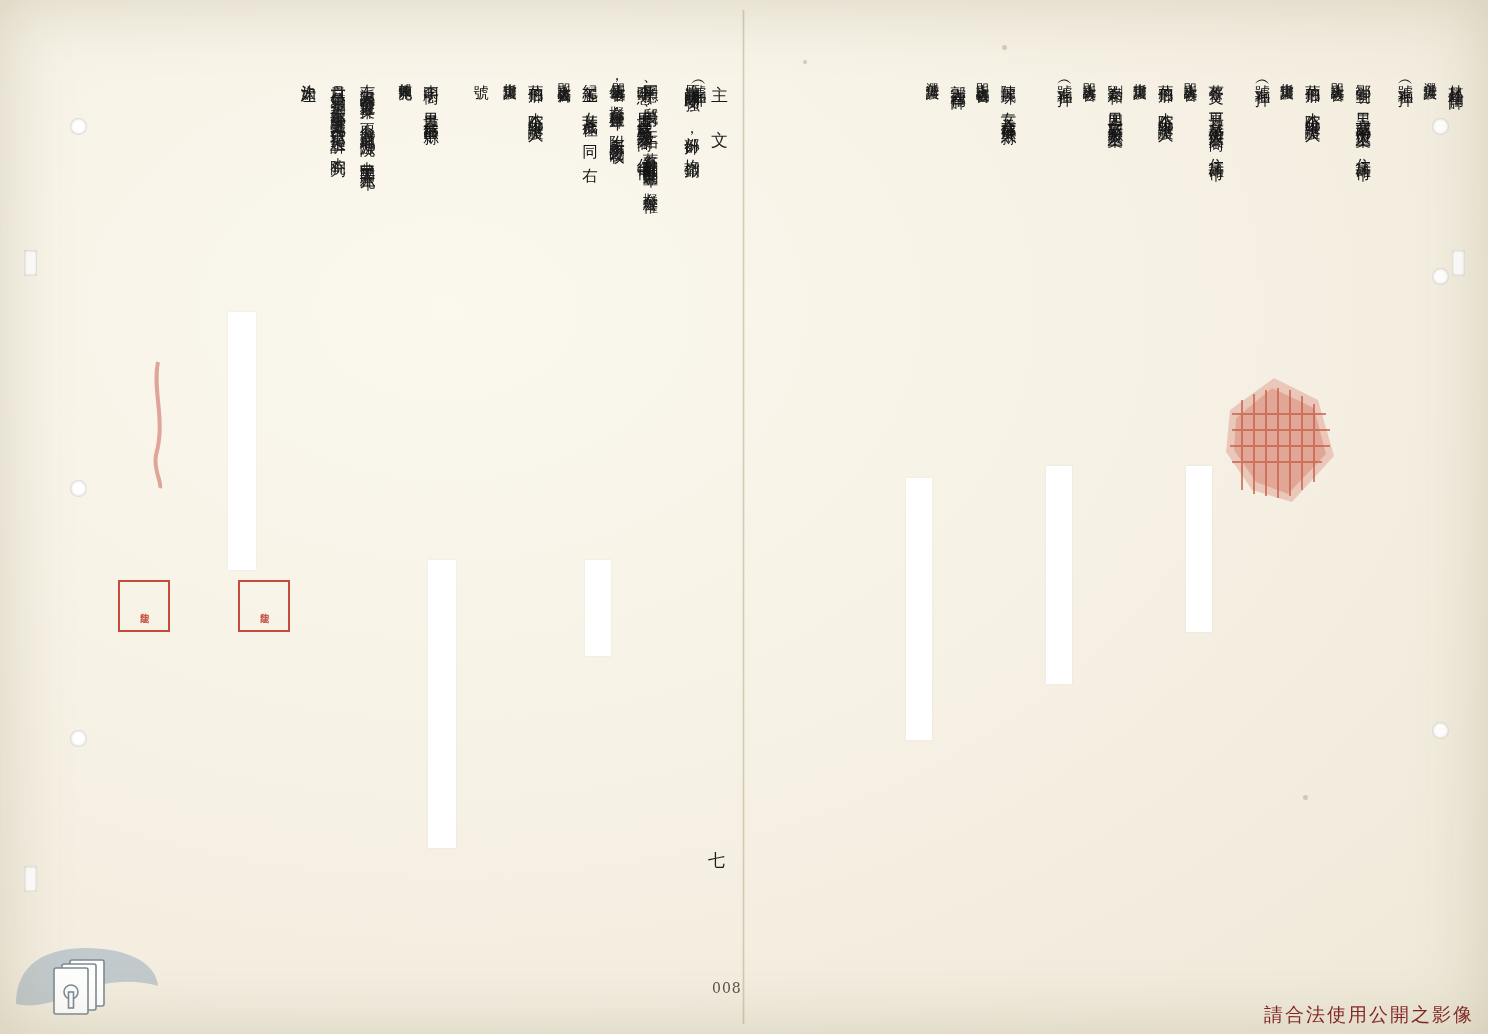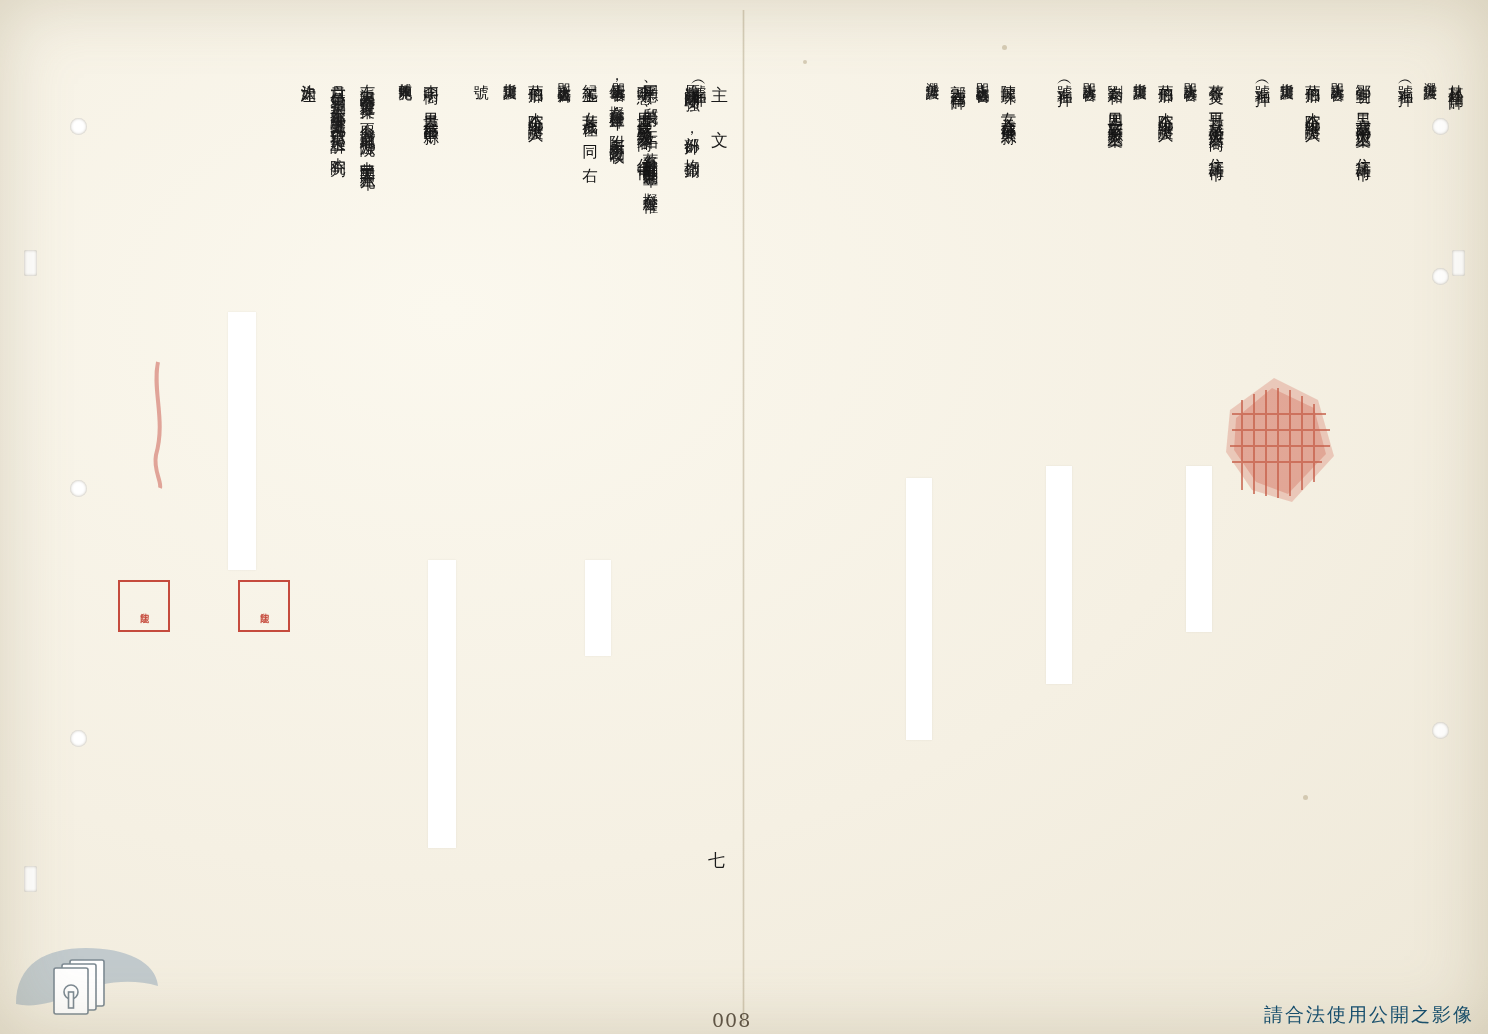--- a/index.html
+++ b/index.html
@@ -136,32 +136,31 @@
     position: absolute;
     writing-mode: vertical-rl;
     text-orientation: upright;
     font-family: "DejaVu Serif", serif;
     font-size: 17px;
     color: #1b1b1b;
   }
   .scan-number {
     position: absolute;
     font-family: "DejaVu Serif", serif;
-    font-size: 19px;
+    font-size: 14px;
     color: #5a5042;
     letter-spacing: 1px;
-    margin-top: 29px;
   }
   .footer-note {
     position: absolute;
     right: 14px;
     bottom: 6px;
     font-family: "DejaVu Serif", serif;
     font-size: 19px;
-    color: #0c4a6e;
+    color: #7f1d1d;
     letter-spacing: 2px;
   }
   .logo {
     position: absolute;
     left: 10px;
     bottom: 14px;
     width: 150px;
     height: 78px;
   }
   .speck {

